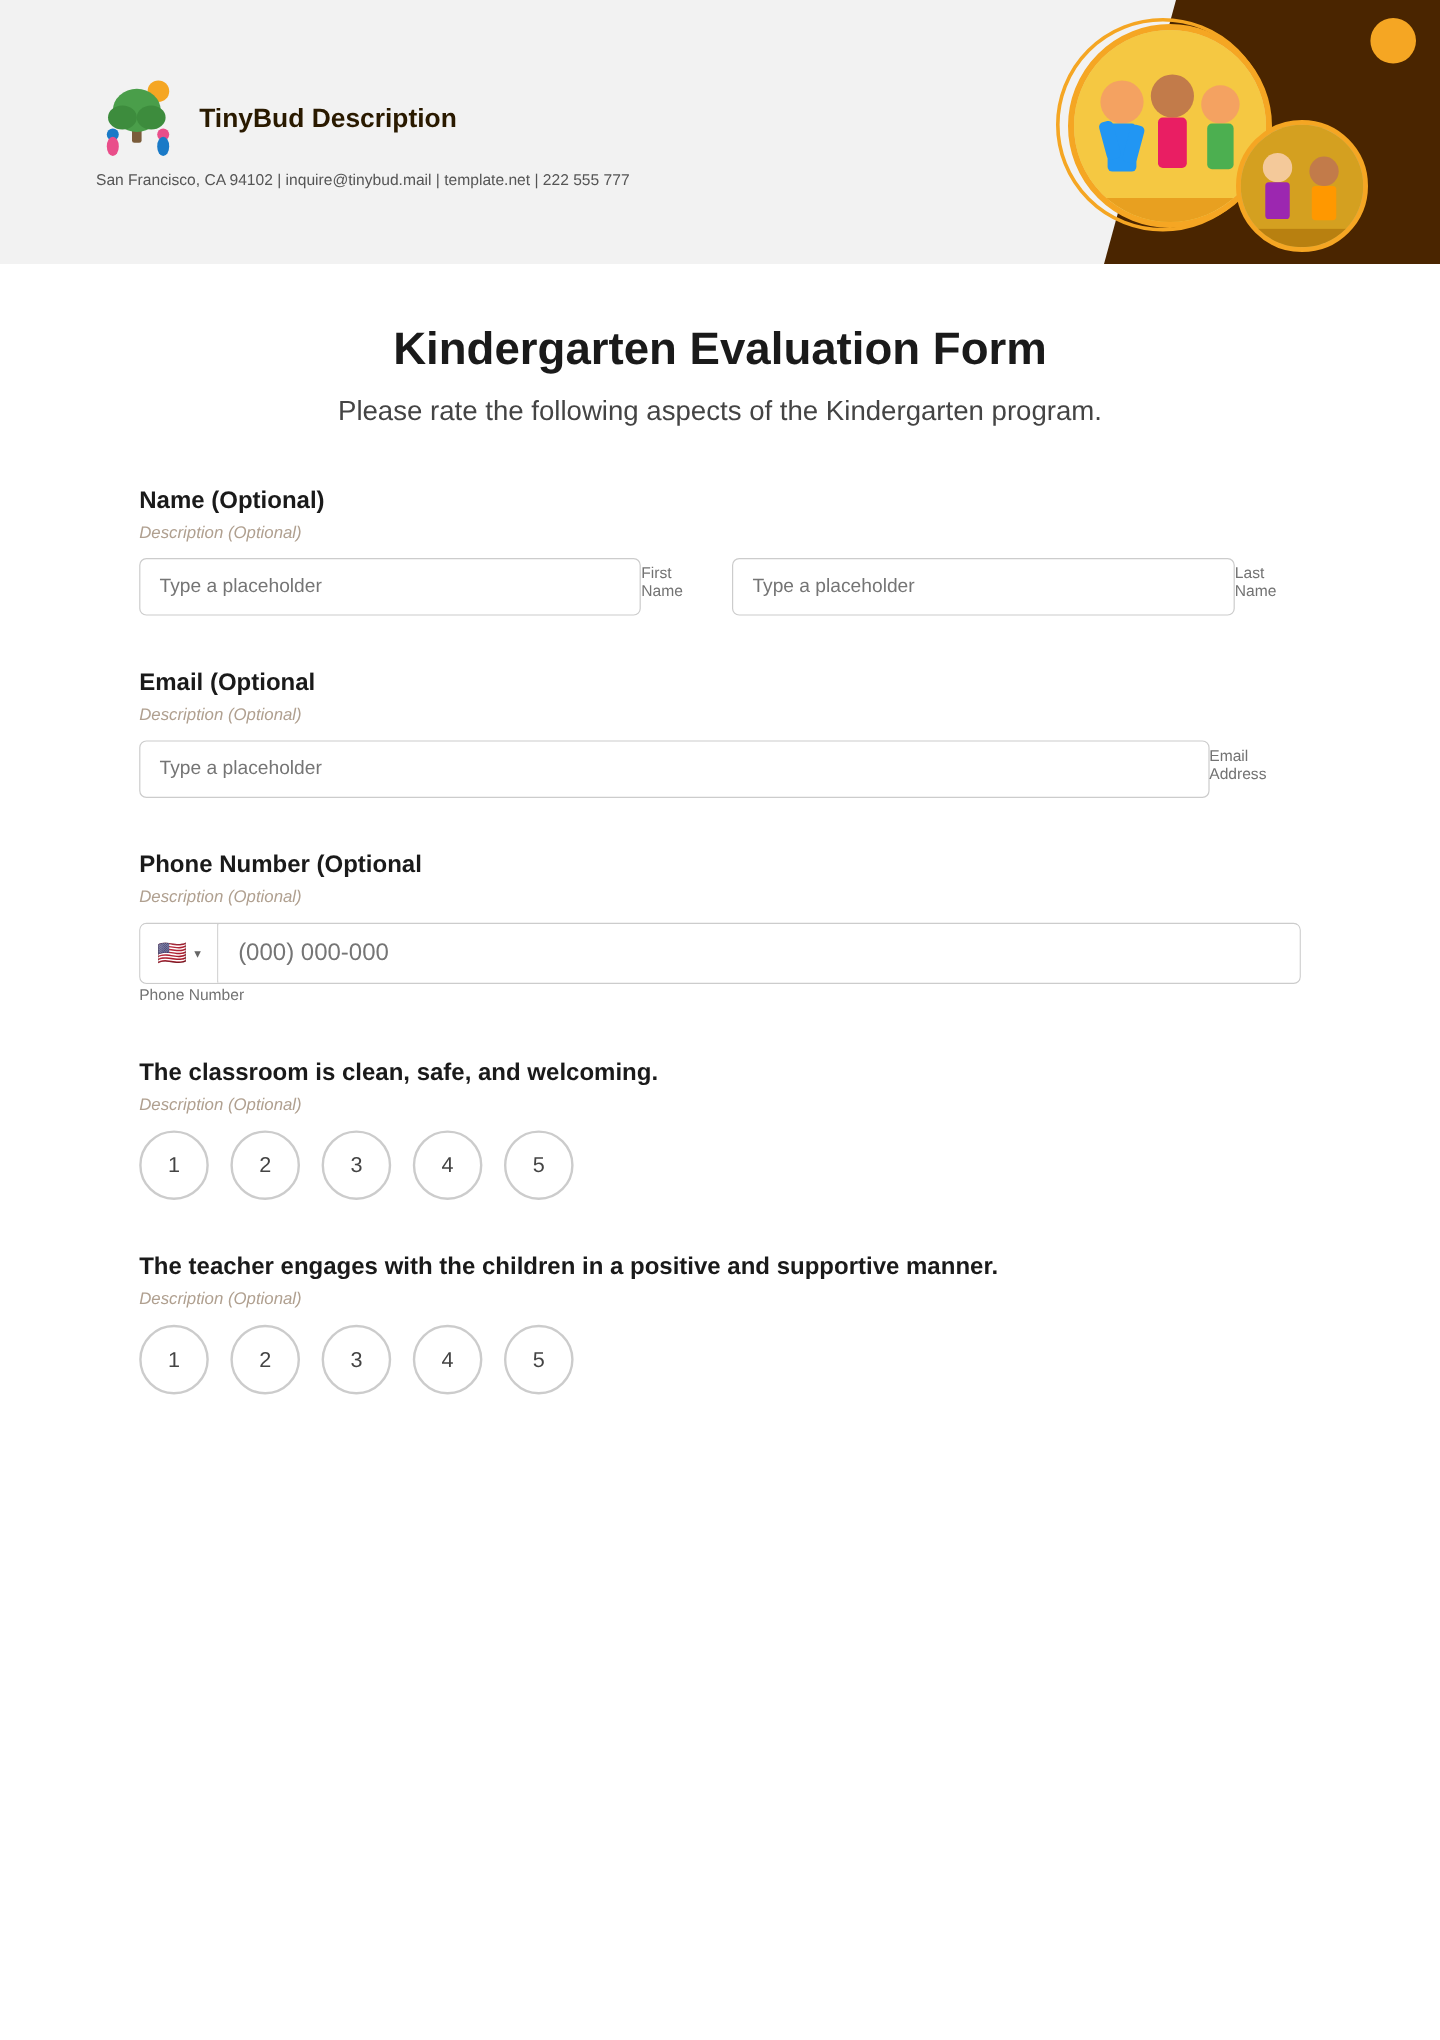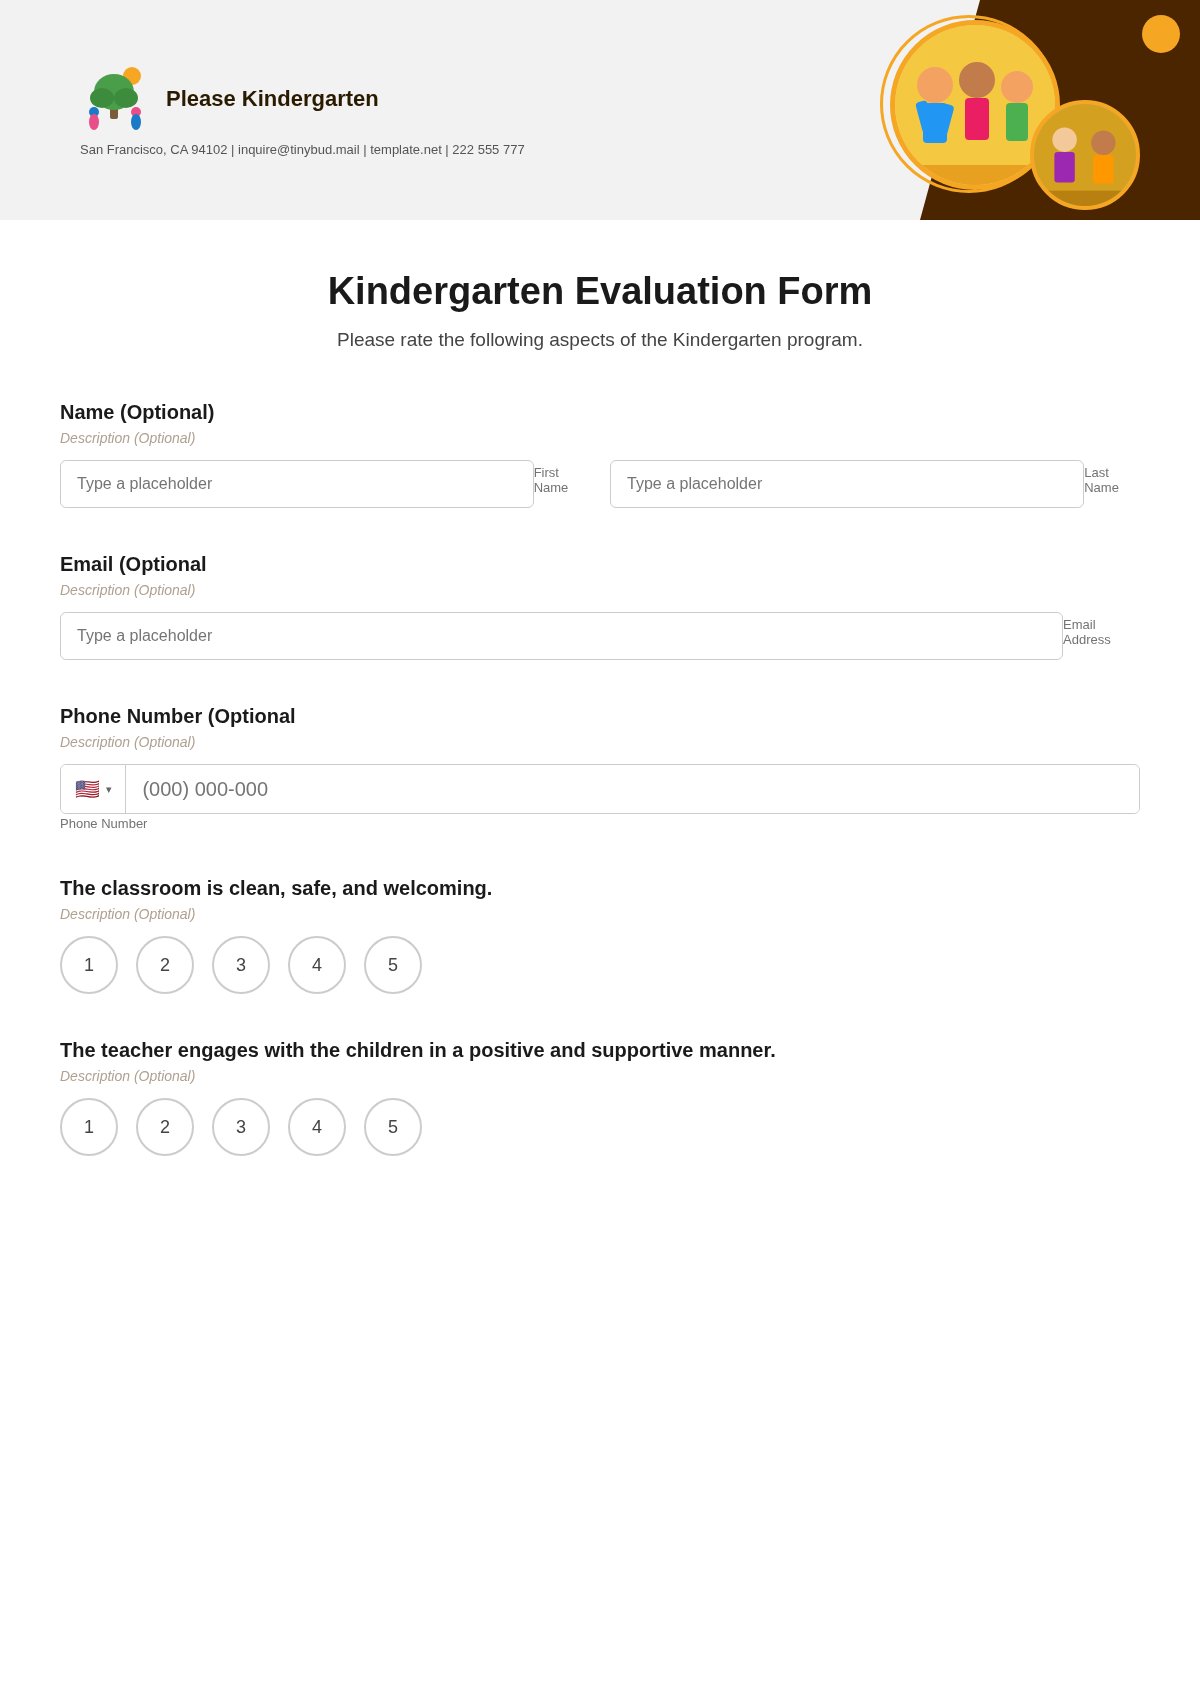--- a/index.html
+++ b/index.html
@@ -130,34 +130,34 @@
       width: 178px;
       height: 178px;
       border-radius: 50%;
       border: 3px solid #f5a623;
       background: transparent;
       pointer-events: none;
     }
 
     
     .form-content {
-      padding: 50px 60px;
+      padding: 50px 116px;
       max-width: 1200px;
     }
 
     .form-title {
       font-size: 38px;
       font-weight: 800;
       color: #1a1a1a;
       text-align: center;
       margin-bottom: 16px;
     }
 
     .form-subtitle {
-      font-size: 19px;
+      font-size: 23px;
       color: #444;
       text-align: center;
       margin-bottom: 50px;
     }
 
     .form-section {
       margin-bottom: 45px;
     }
 
     .section-label {
@@ -292,21 +292,21 @@
           <ellipse cx="22" cy="34" rx="12" ry="10" fill="#3d8c3d"></ellipse>
           <ellipse cx="46" cy="34" rx="12" ry="10" fill="#3d8c3d"></ellipse>
 
           <circle cx="14" cy="48" r="5" fill="#1a7ac7"></circle>
           <ellipse cx="14" cy="58" rx="5" ry="8" fill="#e94e8a"></ellipse>
 
           <circle cx="56" cy="48" r="5" fill="#e94e8a"></circle>
           <ellipse cx="56" cy="58" rx="5" ry="8" fill="#1a7ac7"></ellipse>
         </svg>
         <div>
-          <div class="school-name">Please Kindergarten</div>
+          <div class="school-name">TinyBud Description</div>
         </div>
       </div>
       <div class="school-contact">San Francisco, CA 94102 | inquire@tinybud.mail | template.net | 222 555 777</div>
     </div>
 
     <div class="header-right">
       <div class="header-brown-bg"></div>
       <div class="header-orange-accent"></div>
       <div class="photo-circles">
         <div class="circle-ring"></div>

